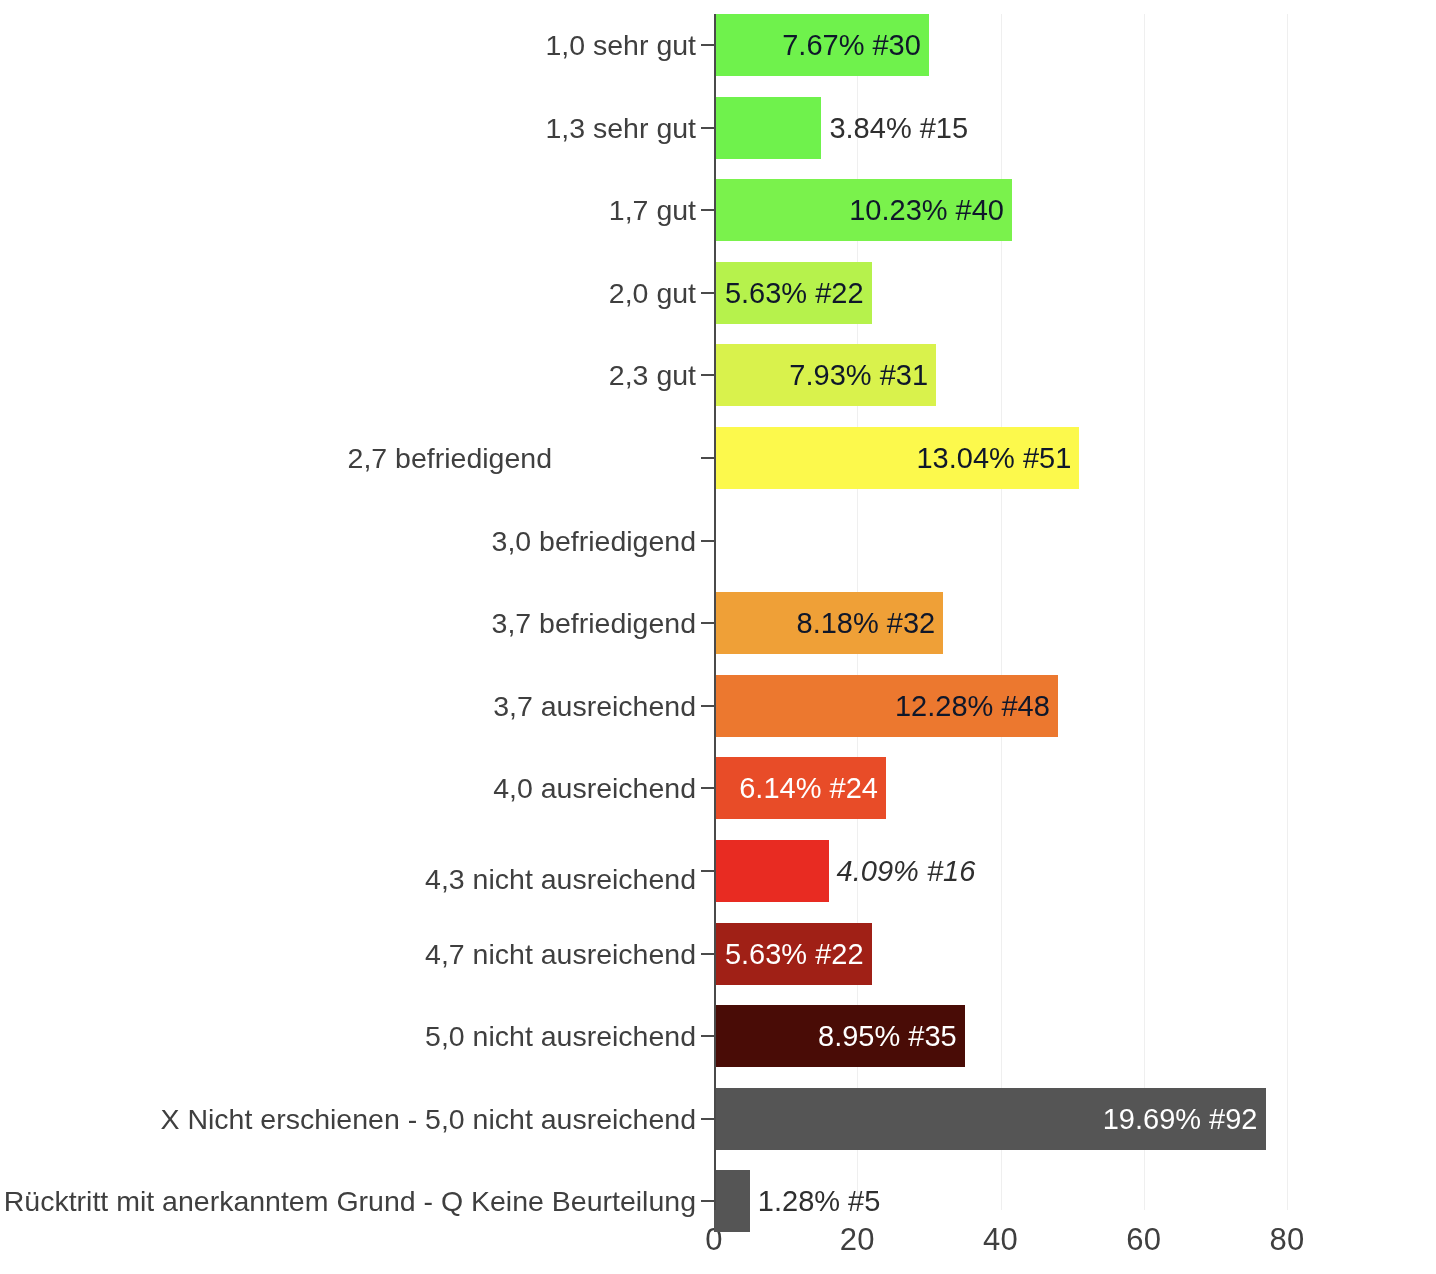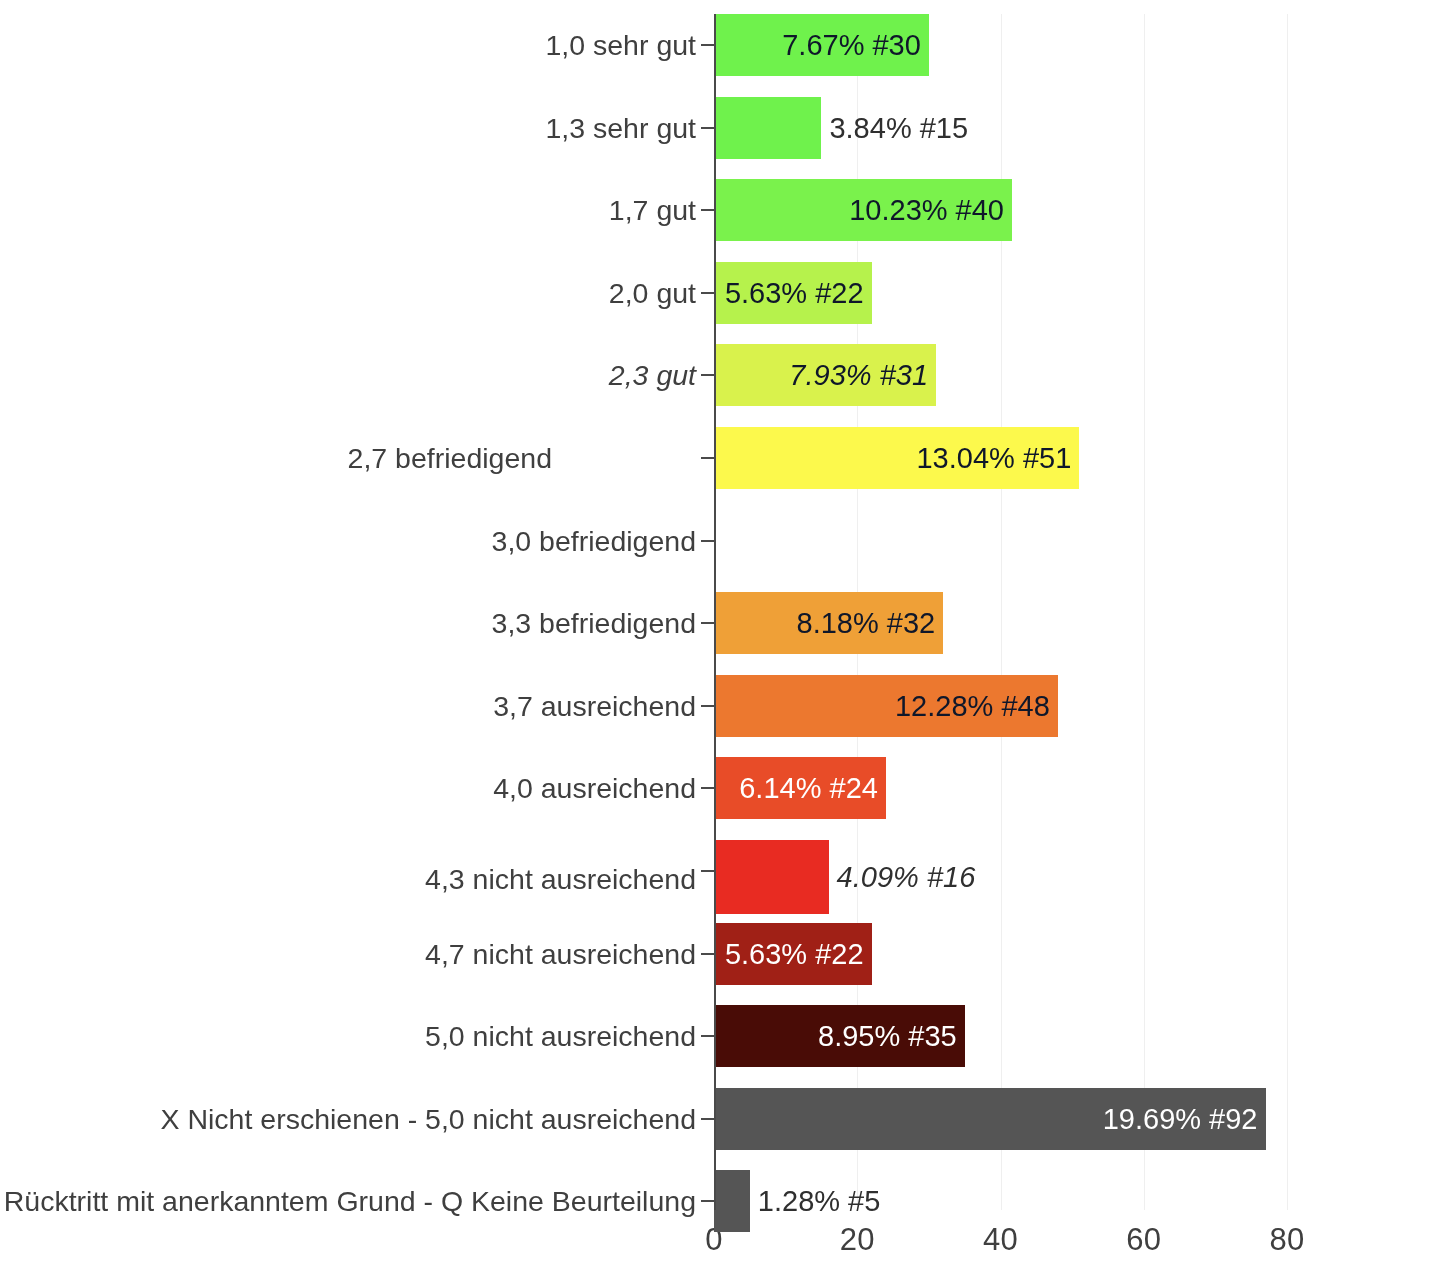--- a/index.html
+++ b/index.html
@@ -132,40 +132,40 @@
           <div class="bar-label inside">10.23% #40</div>
         </div>
       </div>
       <div class="row" style="top: 261.8px; width: 1436px; padding-left: 28px;">
         <div class="cat-label" style="right: 740px;">2,0 gut</div>
         <div class="tickmark" style="left: 701px;"></div>
         <div class="bar" style="width: 157.575px; background: rgb(182, 242, 76); height: 62px;">
           <div class="bar-label inside">5.63% #22</div>
         </div>
       </div>
-      <div class="row" style="top: 344.4px; width: 1436px; font-style: italic;">
+      <div class="row" style="top: 344.4px; width: 1436px;">
         <div class="cat-label" style="right: 740px;">2,3 gut</div>
         <div class="tickmark" style="left: 701px;"></div>
         <div class="bar" style="width: 222.037px; background: rgb(217, 242, 76); height: 62px;">
           <div class="bar-label inside">7.93% #31</div>
         </div>
       </div>
       <div class="row" style="top: 427px; width: 1292px;">
         <div class="cat-label" style="right: 740px;">2,7 befriedigend</div>
         <div class="tickmark" style="left: 701px;"></div>
         <div class="bar" style="width: 365.287px; background: rgb(252, 249, 76); height: 62px;">
           <div class="bar-label inside">13.04% #51</div>
         </div>
       </div>
       <div class="row" style="top: 509.6px; width: 1436px;">
         <div class="cat-label" style="right: 740px;">3,0 befriedigend</div>
         <div class="tickmark" style="left: 701px;"></div>
       </div>
       <div class="row" style="top: 592.2px; width: 1436px;">
-        <div class="cat-label" style="right: 740px;">3,3 befriedigend</div>
+        <div class="cat-label" style="right: 740px;">3,7 befriedigend</div>
         <div class="tickmark" style="left: 701px;"></div>
         <div class="bar" style="width: 229.2px; background: rgb(239, 160, 55); height: 62px;">
           <div class="bar-label inside">8.18% #32</div>
         </div>
       </div>
       <div class="row" style="top: 674.8px; width: 1436px;">
         <div class="cat-label" style="right: 740px;">3,7 ausreichend</div>
         <div class="tickmark" style="left: 701px;"></div>
         <div class="bar" style="width: 343.8px; background: rgb(236, 120, 47); height: 62px;">
           <div class="bar-label inside">12.28% #48</div>
@@ -174,21 +174,21 @@
       <div class="row" style="top: 757.4px; width: 1436px;">
         <div class="cat-label" style="right: 740px;">4,0 ausreichend</div>
         <div class="tickmark" style="left: 701px;"></div>
         <div class="bar" style="width: 171.9px; background: rgb(232, 76, 40); height: 62px;">
           <div class="bar-label inside light">6.14% #24</div>
         </div>
       </div>
       <div class="row" style="top: 840px; width: 1436px;">
         <div class="cat-label" style="right: 740px; margin-top: 8px;">4,3 nicht ausreichend</div>
         <div class="tickmark" style="left: 701px;"></div>
-        <div class="bar" style="width: 114.6px; background: rgb(232, 43, 34); height: 74px; font-style: italic;">
+        <div class="bar" style="width: 114.6px; background: rgb(232, 43, 34); height: 62px; font-style: italic;">
           <div class="bar-label outside">4.09% #16</div>
         </div>
       </div>
       <div class="row" style="top: 922.6px; width: 1436px;">
         <div class="cat-label" style="right: 740px;">4,7 nicht ausreichend</div>
         <div class="tickmark" style="left: 701px;"></div>
         <div class="bar" style="width: 157.575px; background: rgb(160, 32, 22); height: 62px;">
           <div class="bar-label inside light">5.63% #22</div>
         </div>
       </div>

